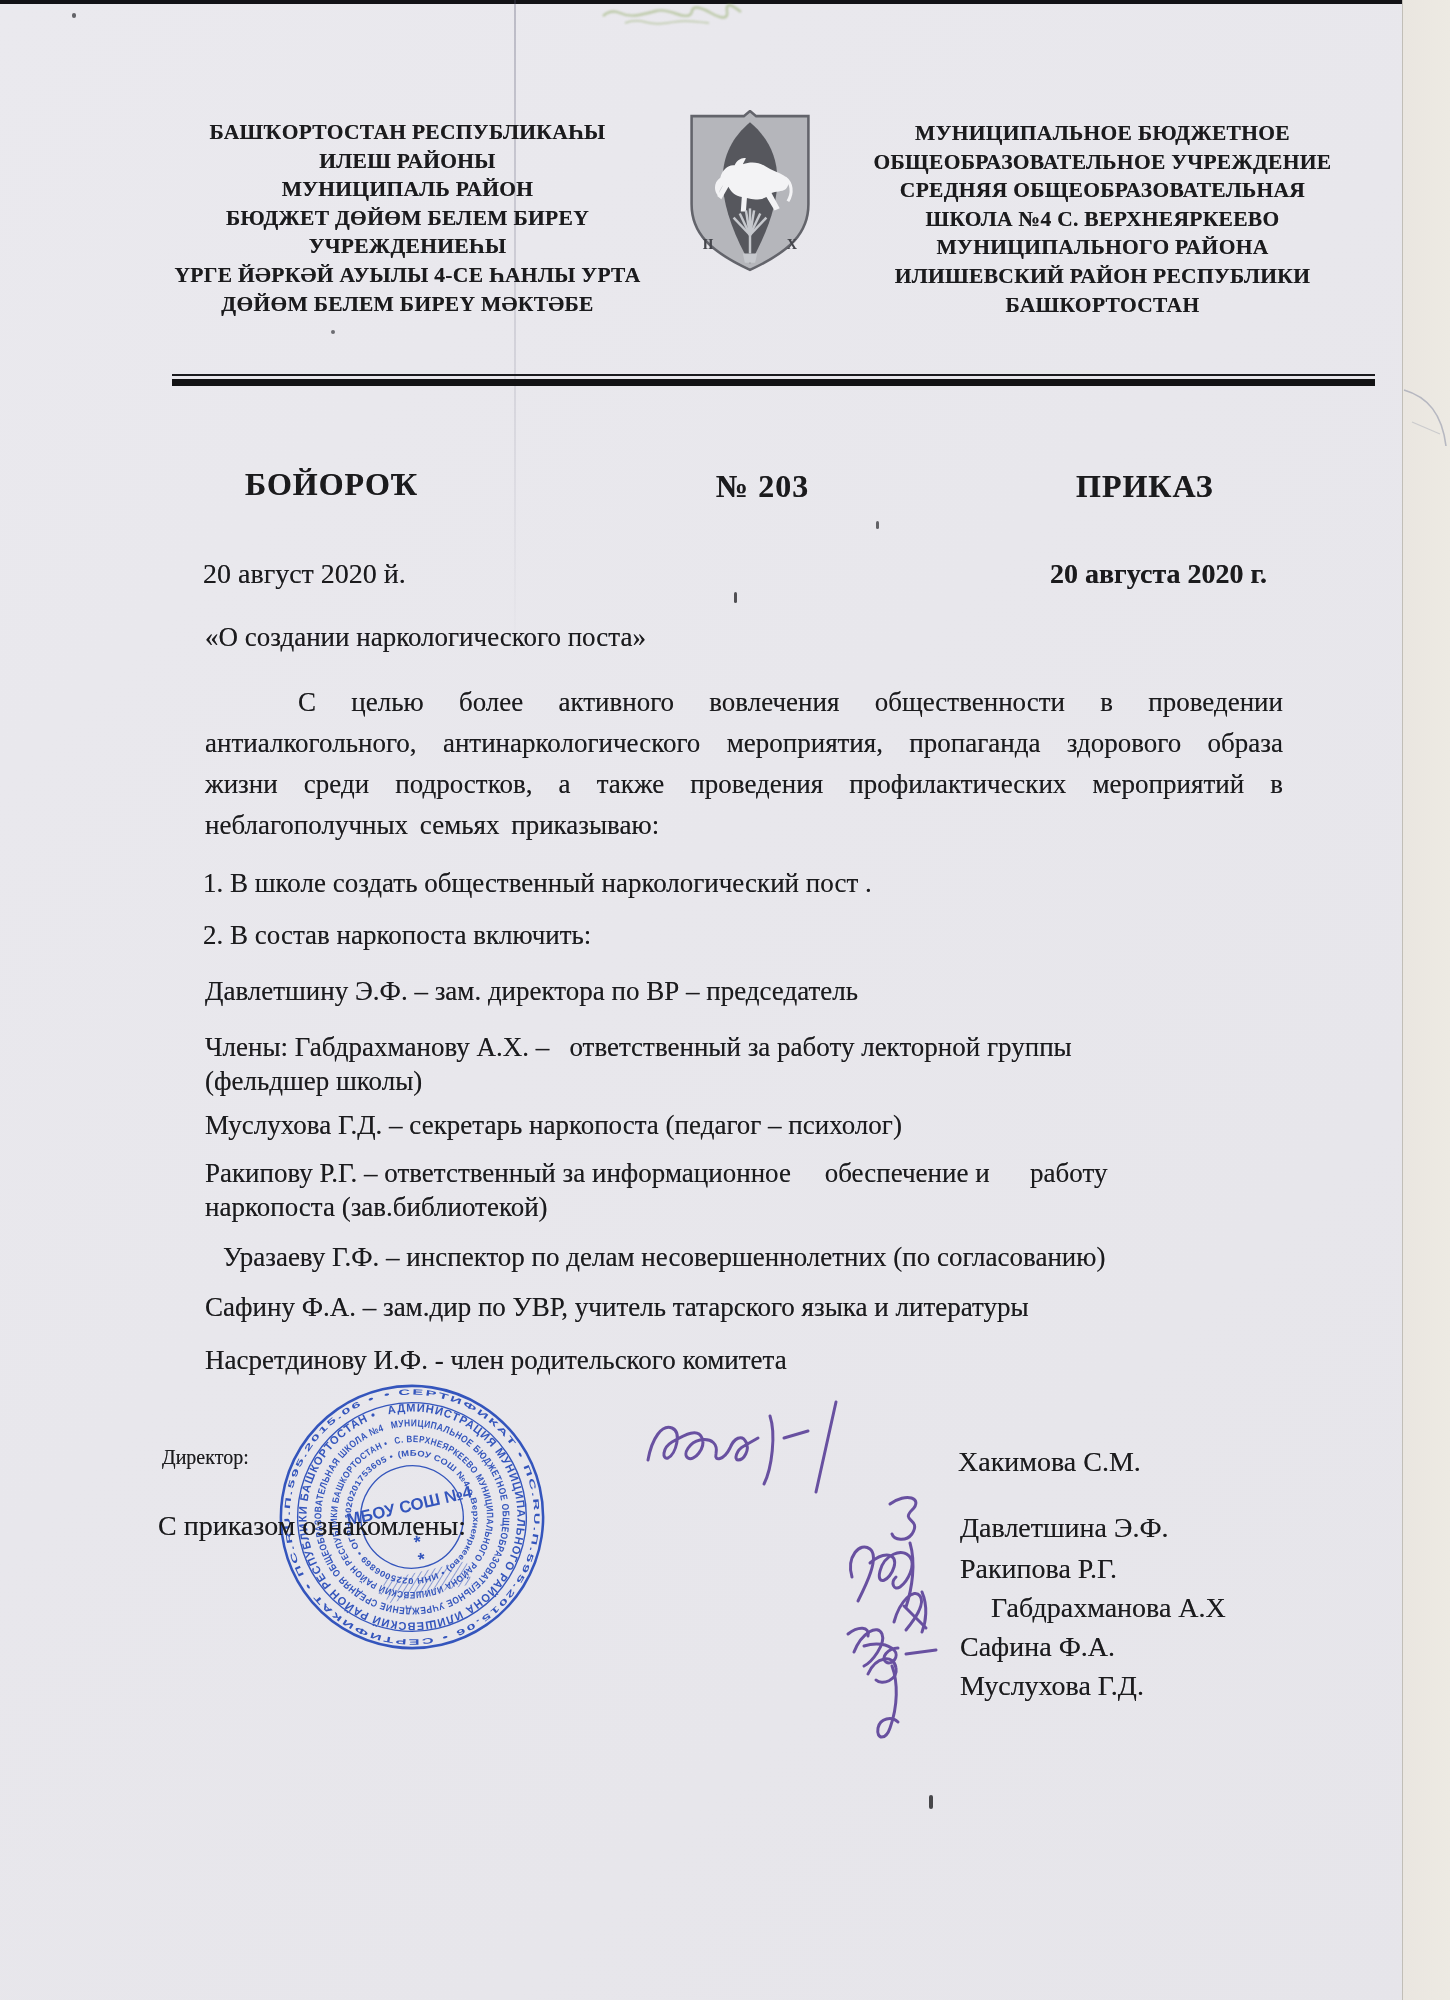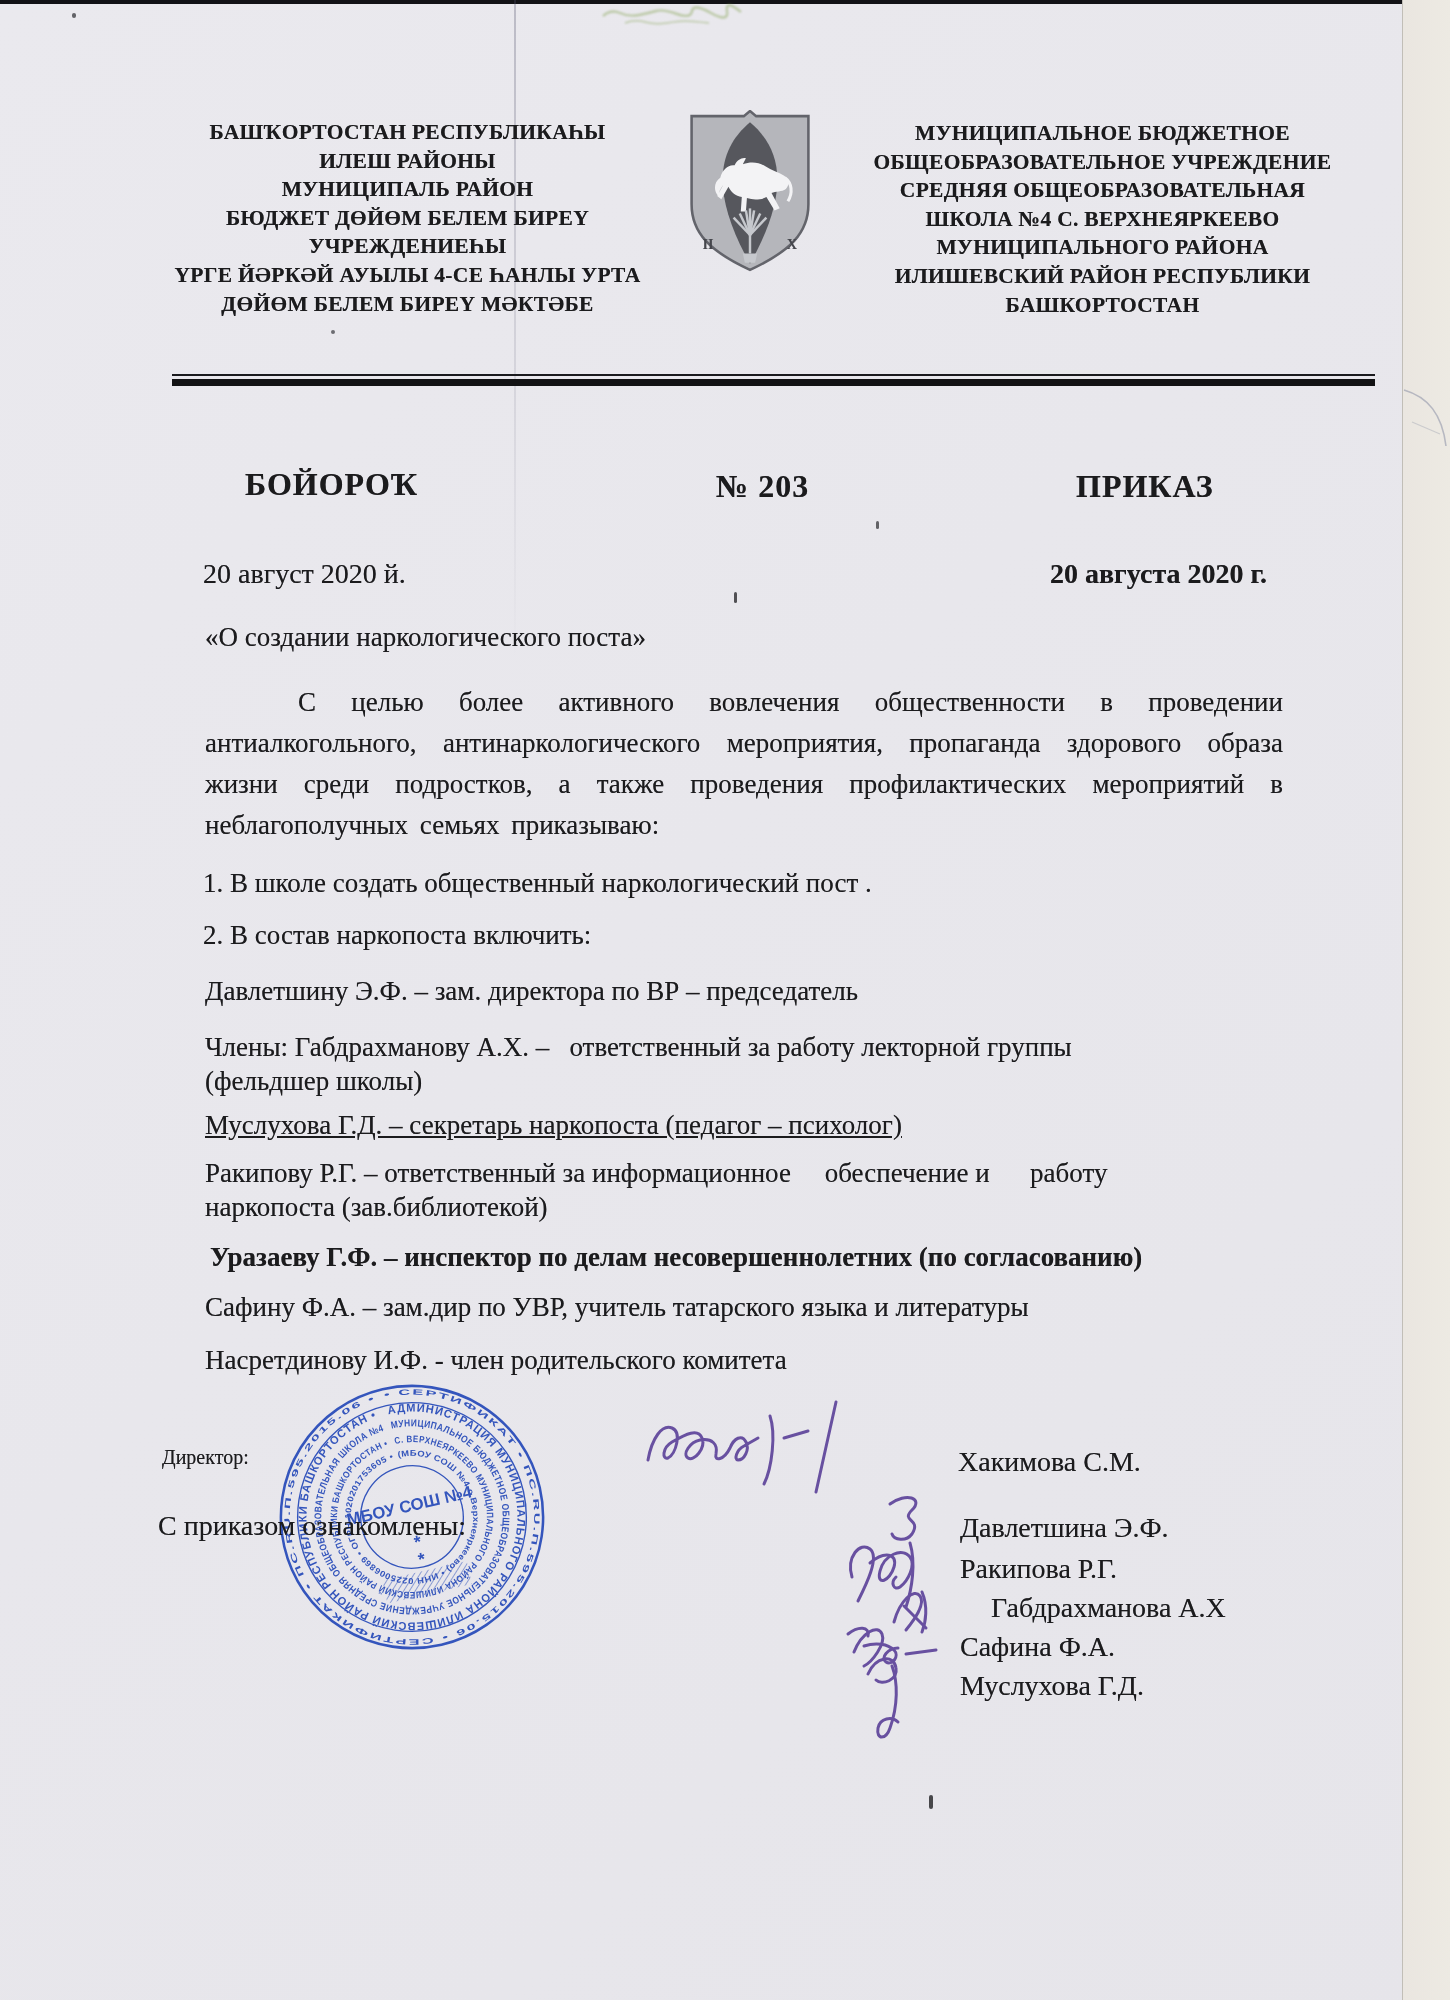--- a/index.html
+++ b/index.html
@@ -104,24 +104,24 @@
   <div class="abs doc body-line" style="left:205px;top:622px;">«О создании наркологического поста»</div>
 
   <div class="abs body-line just" style="left:205px;top:682px;width:1078px;line-height:41px;text-indent:93px;word-spacing:5px;text-shadow:0 0 .5px rgba(20,20,25,.55);">С целью более активного вовлечения общественности в проведении антиалкогольного, антинаркологического мероприятия, пропаганда здорового образа жизни среди подростков, а также проведения профилактических мероприятий в неблагополучных семьях приказываю:</div>
 
   <div class="abs doc body-line" style="left:203px;top:868px;">1. В школе создать общественный наркологический пост .</div>
   <div class="abs doc body-line" style="left:203px;top:920px;">2. В состав наркопоста включить:</div>
 
   <div class="abs doc body-line" style="left:205px;top:976px;">Давлетшину Э.Ф. – зам. директора по ВР – председатель</div>
   <div class="abs doc body-line" style="left:205px;top:1030px;line-height:34px;">Члены: Габдрахманову А.Х. –   ответственный за работу лекторной группы
 (фельдшер школы)</div>
-  <div class="abs doc body-line" style="left:205px;top:1110px;text-decoration:underline;">Муслухова Г.Д. – секретарь наркопоста (педагог – психолог)</div>
+  <div class="abs doc body-line" style="left:205px;top:1110px;">Муслухова Г.Д. – секретарь наркопоста (педагог – психолог)</div>
   <div class="abs doc body-line" style="left:205px;top:1156px;line-height:34px;">Ракипову Р.Г. – ответственный за информационное     обеспечение и      работу
 наркопоста (зав.библиотекой)</div>
-  <div class="abs doc body-line" style="left:210px;top:1242px;font-weight:bold;">Уразаеву Г.Ф. – инспектор по делам несовершеннолетних (по согласованию)</div>
+  <div class="abs doc body-line" style="left:223px;top:1242px;">Уразаеву Г.Ф. – инспектор по делам несовершеннолетних (по согласованию)</div>
   <div class="abs doc body-line" style="left:205px;top:1292px;">Сафину Ф.А. – зам.дир по УВР, учитель татарского языка и литературы</div>
   <div class="abs doc body-line" style="left:205px;top:1345px;">Насретдинову И.Ф. - член родительского комитета</div>
 
   <div class="abs doc" style="left:162px;top:1446px;font-size:20px;z-index:2;">Директор:</div>
   <div class="abs doc" style="left:958px;top:1446px;font-size:28px;">Хакимова С.М.</div>
   <div class="abs doc" style="left:158px;top:1510px;font-size:28px;z-index:2;">С приказом ознакомлены:</div>
 
   <div class="abs doc" style="left:960px;top:1512px;font-size:28px;">Давлетшина Э.Ф.</div>
   <div class="abs doc" style="left:960px;top:1553px;font-size:28px;">Ракипова Р.Г.</div>
   <div class="abs doc" style="left:960px;top:1592px;font-size:28px;margin-left:31px;">Габдрахманова А.Х</div>

